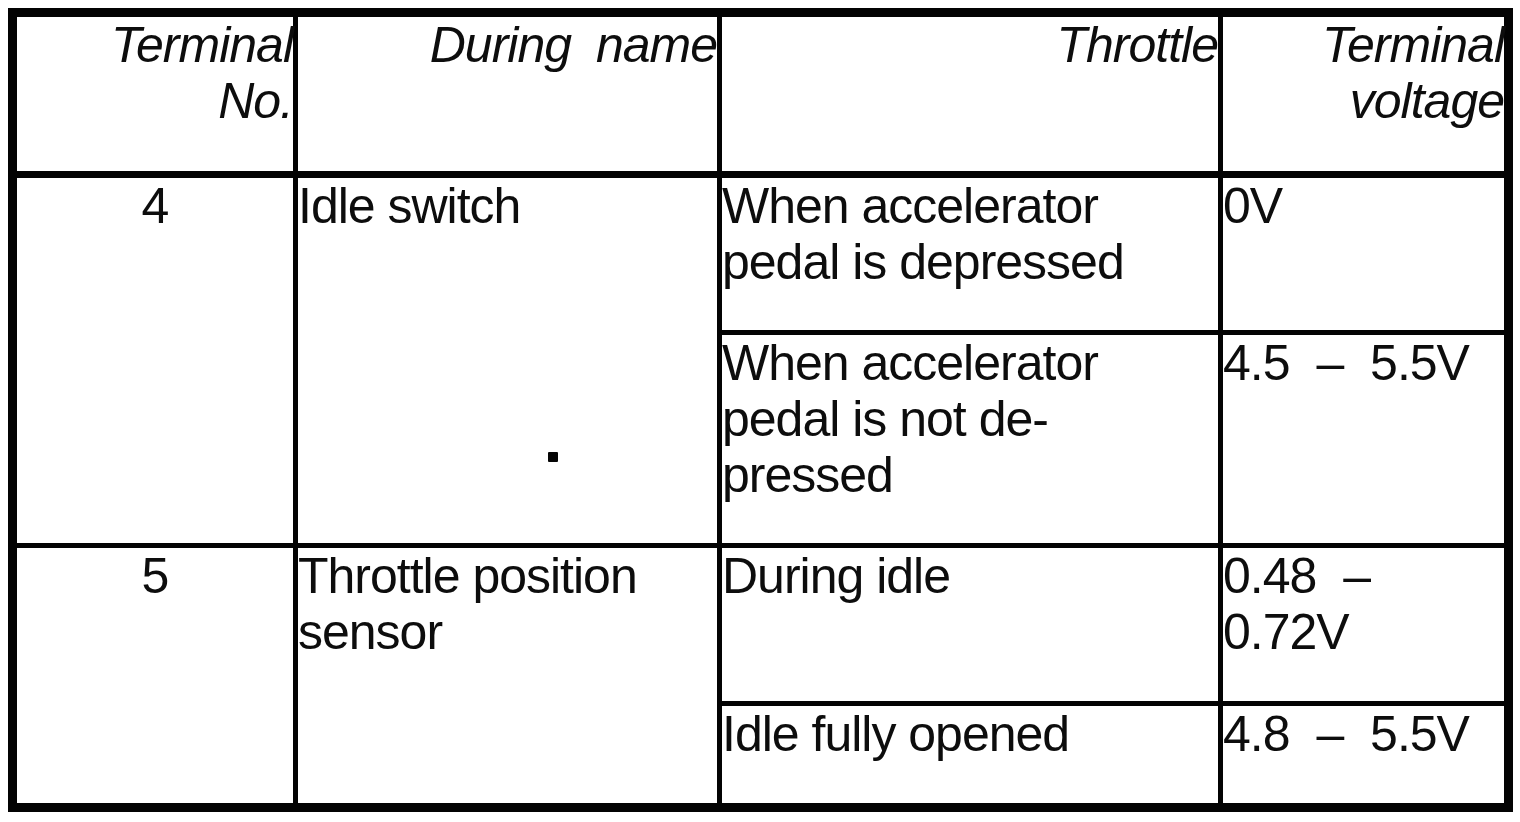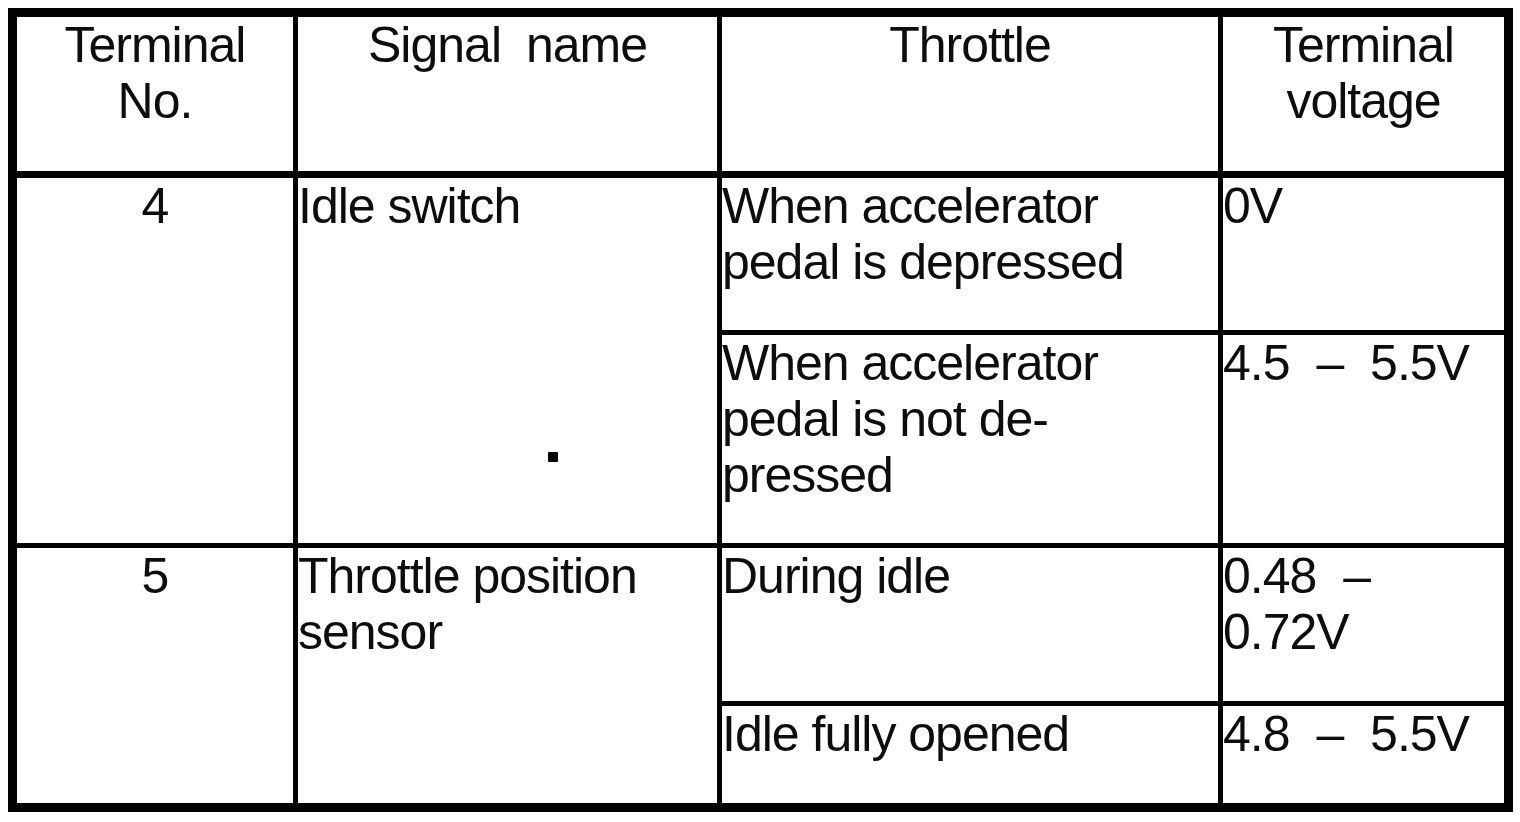--- a/index.html
+++ b/index.html
@@ -32,21 +32,21 @@
     font-size: 50px;
     line-height: 56px;
     font-weight: 400;
     padding: 0;
     background: #ffffff;
   }
   table.spec { border: 9px solid #030303; }
   
   table.spec thead th { border-bottom-width: 7px; }
 
-  th.hdr { text-align: center; padding-top: 27px; }
+  th.hdr { text-align: right; padding-top: 27px; font-style: italic; }
   th.hdr .ln { display: block; }
   th.hdr-signal { word-spacing: 12px; }
 
   td.cell-num {
     text-align: center;
     padding-top: 26px;
   }
   td.cell-signal {
     padding: 26px 2px 0 34px;
   }
@@ -91,21 +91,21 @@
       <col style="width:501px">
       <col style="width:288px">
     </colgroup>
     <thead>
       <tr style="height:162px">
         <th class="hdr">
           <span class="ln">Terminal</span>
           <span class="ln">No.</span>
         </th>
         <th class="hdr hdr-signal">
-          <span>Signal name</span>
+          <span>During name</span>
         </th>
         <th class="hdr">
           <span>Throttle</span>
         </th>
         <th class="hdr">
           <span class="ln">Terminal</span>
           <span class="ln">voltage</span>
         </th>
       </tr>
     </thead>

